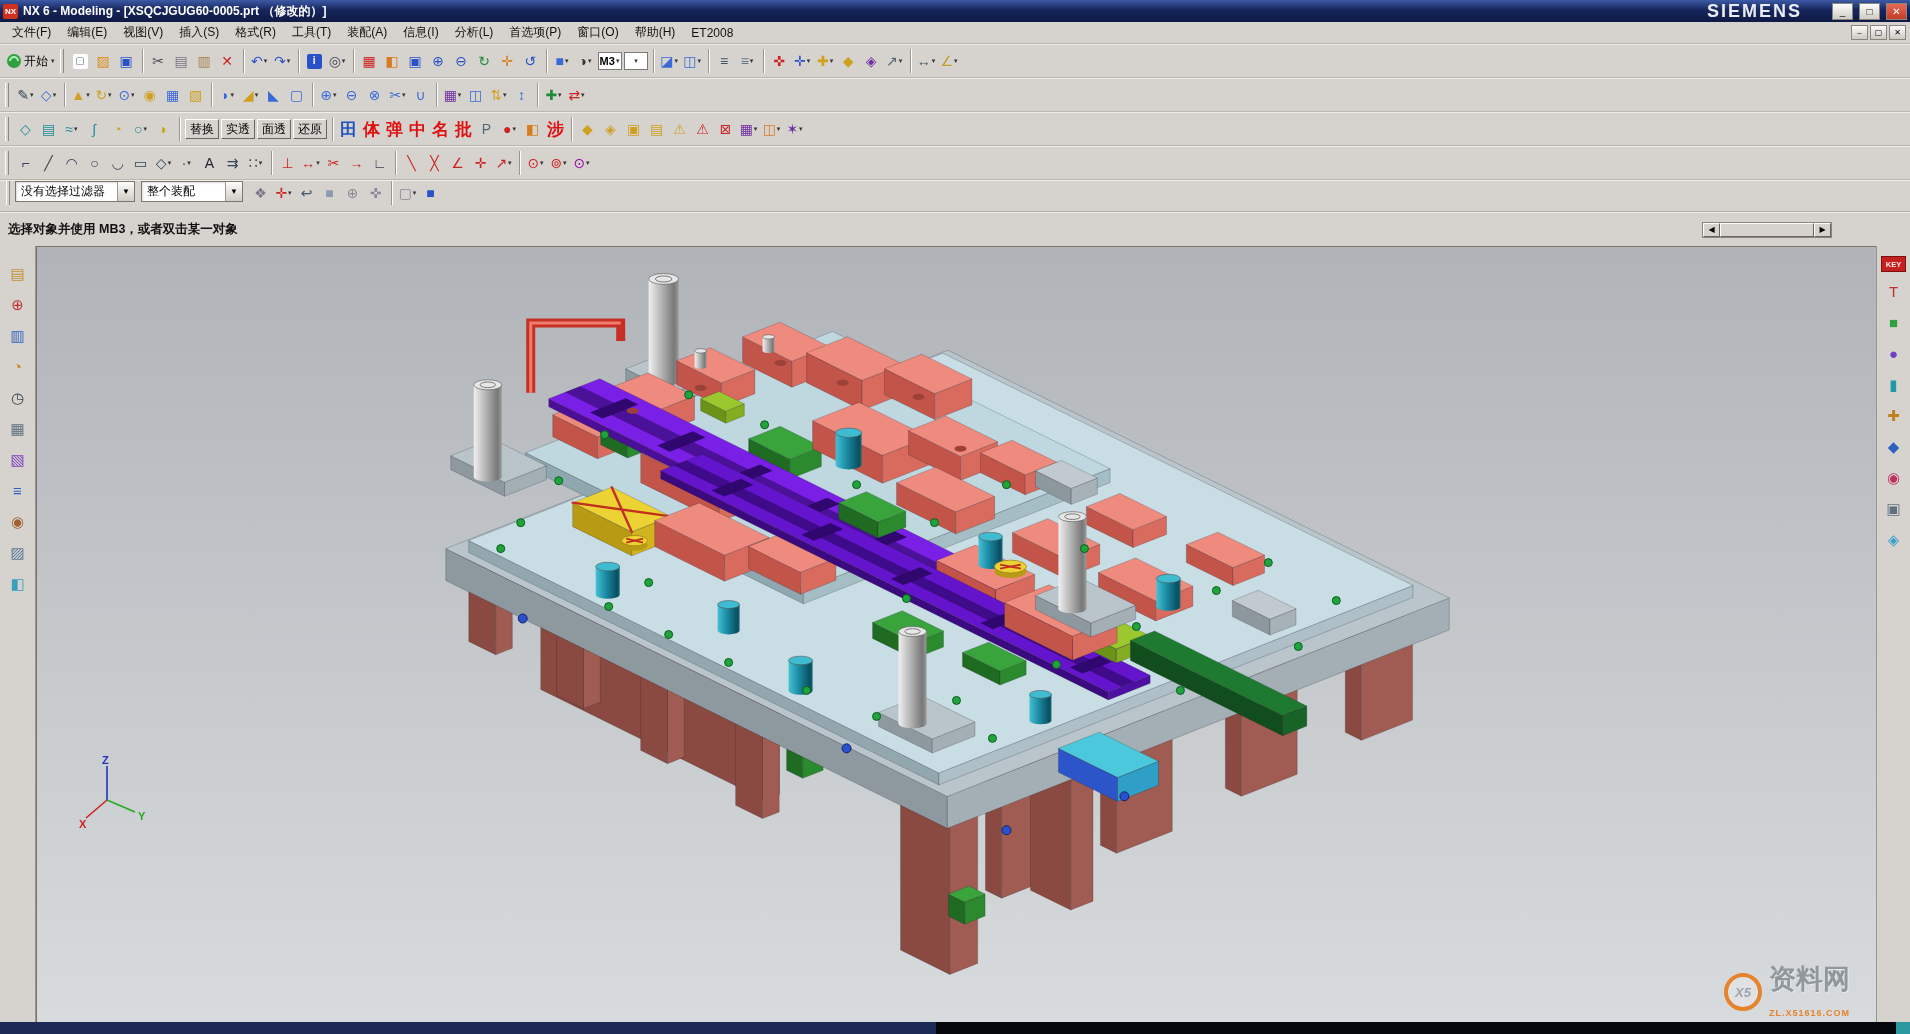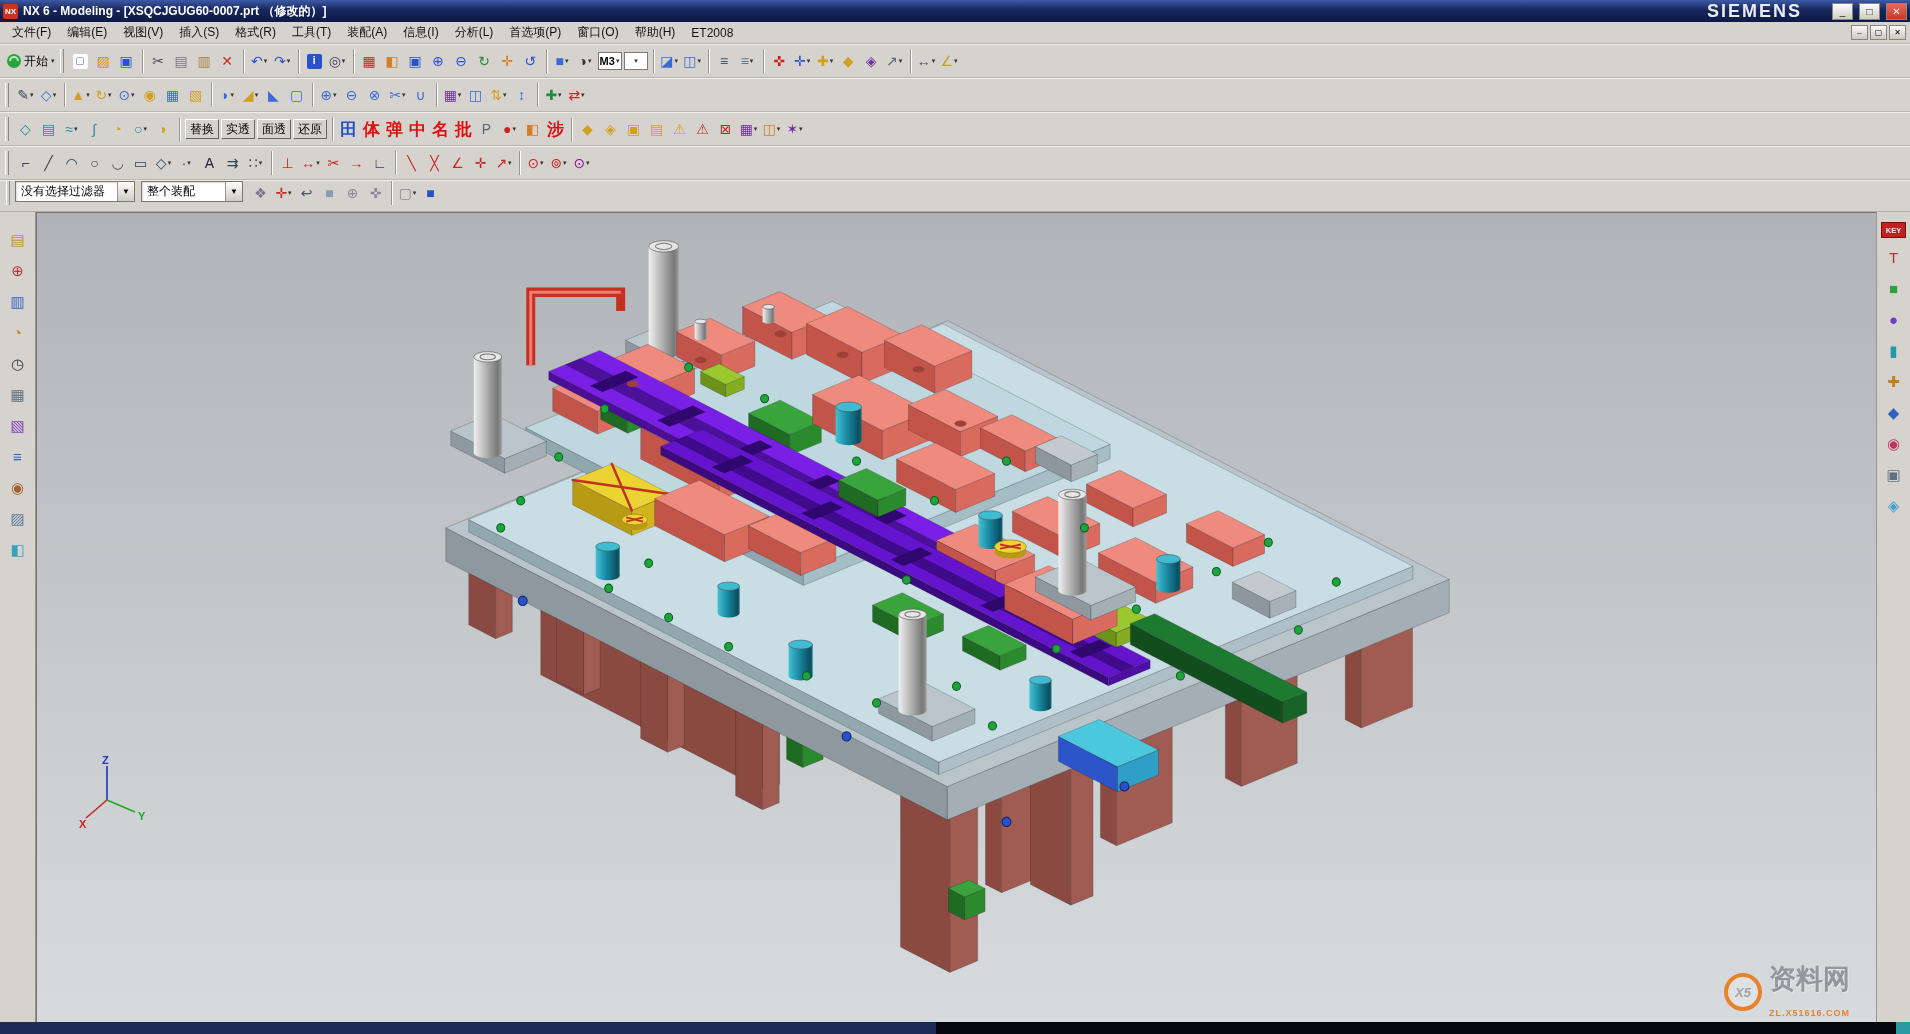--- a/index.html
+++ b/index.html
@@ -71,21 +71,21 @@
   .bs2 { flex:1; background:#05070c; }
   .bs3 { width:14px; background:#2a9aa0; }
 </style>
 </head>
 <body>
 
 <div class="app">
 
   <div class="titlebar">
     <span class="appicon">NX</span>
-    <span class="apptitle">NX 6 - Modeling - [XSQCJGUG60-0007.prt （修改的）]</span>
+    <span class="apptitle">NX 6 - Modeling - [XSQCJGUG60-0005.prt （修改的）]</span>
     <span class="tspacer"></span>
     <span class="brand">SIEMENS</span>
     <span class="winbtn">_</span>
     <span class="winbtn">□</span>
     <span class="winbtn close">✕</span>
   </div>
 
   <div class="menubar">
     <span class="mi">文件(F)</span>
       <span class="mi">编辑(E)</span>
@@ -558,20 +558,29 @@
         <span class="tbi" title="marquee-button">
           <i class="g" style="color: rgb(136, 136, 153);">▢</i>
           <i class="dd">▾</i>
         </span>
         <span class="tbi" title="work-view-button">
           <i class="g" style="color: rgb(42, 82, 200);">■</i>
         </span>
       </span>
   </div>
 
+  <div class="promptbar">
+    <span class="ptext">选择对象并使用 MB3，或者双击某一对象</span>
+    <span class="pspacer"></span>
+    <span class="pscroll">
+      <span class="parrow">◀</span>
+      <span class="pthumb"></span>
+      <span class="parrow">▶</span>
+    </span>
+  </div>
 
   <div class="main">
     <div class="leftrail">
         <span class="rli" title="assembly-navigator-icon" style="color: rgb(192, 144, 48);">▤</span>
         <span class="rli" title="constraint-navigator-icon" style="color: rgb(192, 48, 48);">⊕</span>
         <span class="rli" title="part-navigator-icon" style="color: rgb(48, 96, 192);">▥</span>
         <span class="rli" title="reuse-library-icon" style="color: rgb(208, 128, 32);">◔</span>
         <span class="rli" title="history-icon" style="color: rgb(64, 72, 80);">◷</span>
         <span class="rli" title="system-materials-icon" style="color: rgb(96, 112, 128);">▦</span>
         <span class="rli" title="process-studio-icon" style="color: rgb(128, 64, 192);">▧</span>

